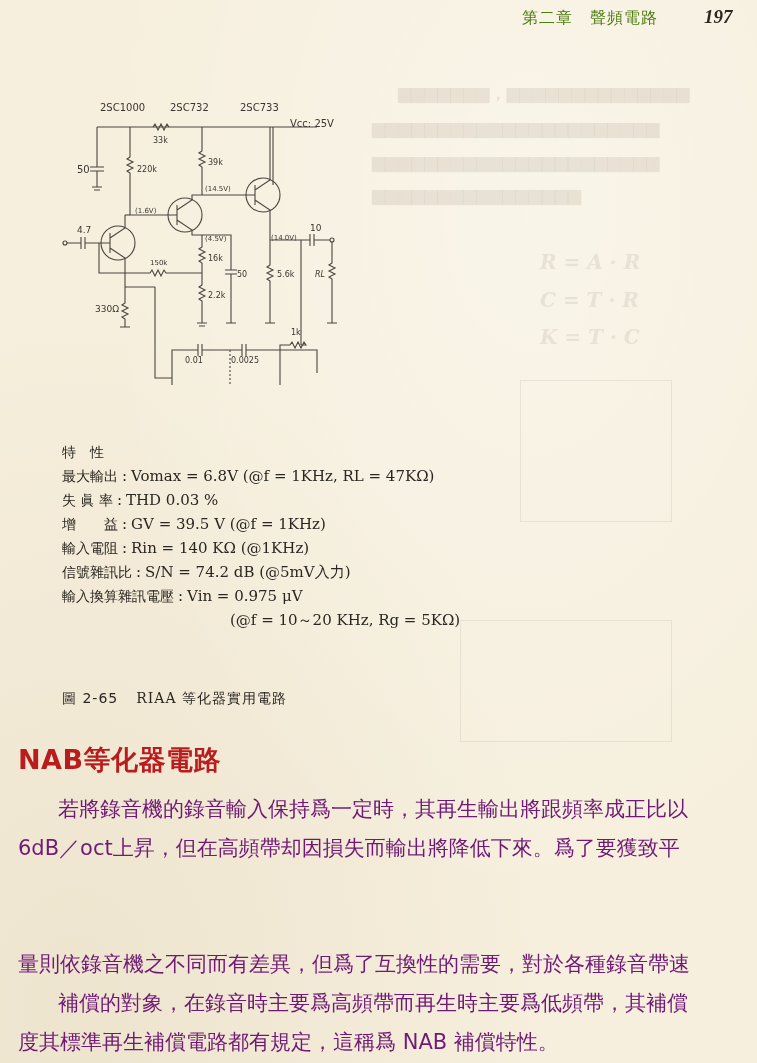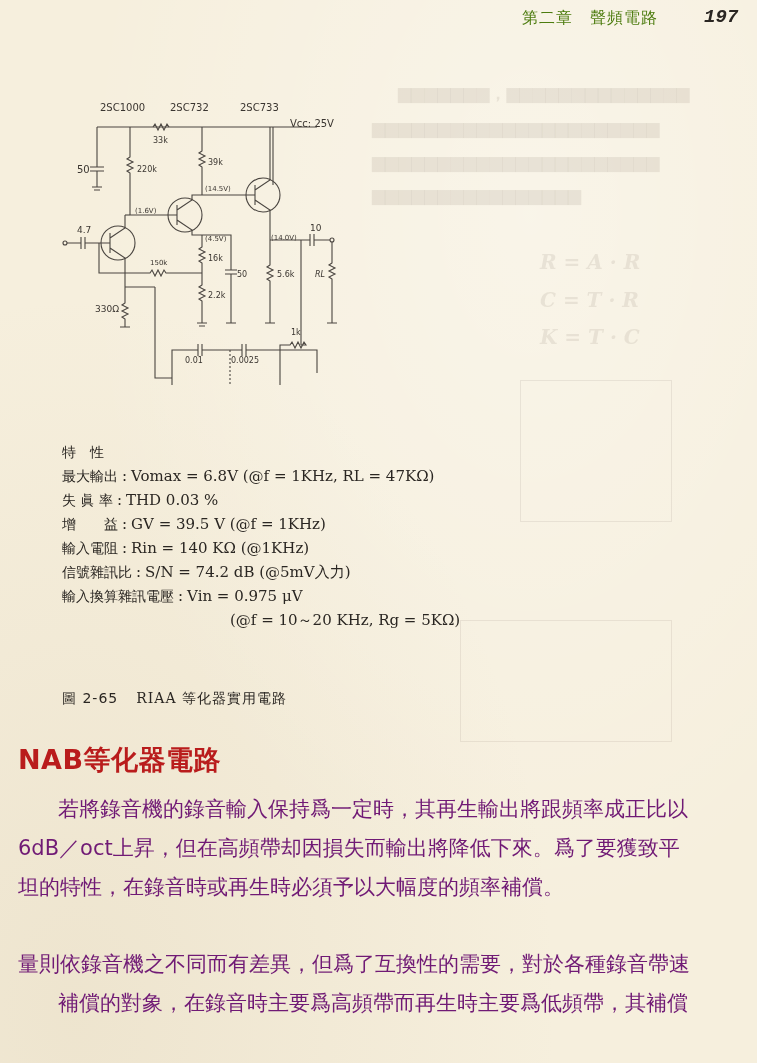--- a/index.html
+++ b/index.html
@@ -9,21 +9,21 @@
       background-image: radial-gradient(ellipse at 70% 20%, rgba(255,255,255,0.35), rgba(0,0,0,0) 60%),
                         radial-gradient(ellipse at 10% 95%, rgba(200,180,140,0.18), rgba(0,0,0,0) 50%);
       font-family: "DejaVu Serif", serif; color: #2a2622;
     }
     .abs { position: absolute; }
     
     .ghost { position: absolute; color: rgba(120,110,95,0.13); font-family: "DejaVu Sans", sans-serif; font-weight: bold; white-space: nowrap; }
     .ghost-box { position: absolute; border: 1px solid rgba(120,110,95,0.12); }
     
     .running-head { top: 8px; left: 522px; font-size: 16px; letter-spacing: 1px; font-family: "DejaVu Sans", sans-serif; color: #4d7c0f; }
-    .page-num { top: 6px; left: 704px; font-size: 19px; font-weight: bold; font-style: italic; font-family: Liberation Mono, monospace; }
+    .page-num { top: 6px; left: 704px; font-size: 19px; font-weight: bold; font-style: italic; font-family: Liberation Serif, serif; }
     
     .schematic { top: 95px; left: 55px; width: 300px; height: 290px; }
     .schematic svg { width: 300px; height: 290px; }
     .schematic text { font-family: "DejaVu Sans", sans-serif; fill: #3a3530; }
     
     .specs { top: 440px; left: 62px; font-size: 15px; line-height: 24px; }
     .spec-row { white-space: nowrap; display: flex; }
     .spec-label { font-family: "DejaVu Sans", sans-serif; font-size: 14px; }
     .spec-sep { padding: 0 4px; }
     .spec-value { font-family: "DejaVu Serif", serif; }
@@ -179,19 +179,19 @@
 
 <div class="abs caption">
   <span class="fig-no">圖 2-65</span><span>RIAA 等化器實用電路</span>
 </div>
 
 <div class="abs section-title">NAB等化器電路</div>
 
 <div class="abs para p1">
   <span class="line first">若將錄音機的錄音輸入保持爲一定時，其再生輸出將跟頻率成正比以</span>
   <span class="line">6dB／oct上昇，但在高頻帶却因損失而輸出將降低下來。爲了要獲致平</span>
-  <span class="line">坦的特性，在錄音時或再生時必須予以大幅度的頻率補償。</span>
 </div>
 
 <div class="abs para p2">
   <span class="line">量則依錄音機之不同而有差異，但爲了互換性的需要，對於各種錄音帶速</span>
   <span class="line first">補償的對象，在錄音時主要爲高頻帶而再生時主要爲低頻帶，其補償</span>
+  <span class="line">度其標準再生補償電路都有規定，這稱爲 NAB 補償特性。</span>
 </div>
 
 </body></html>

